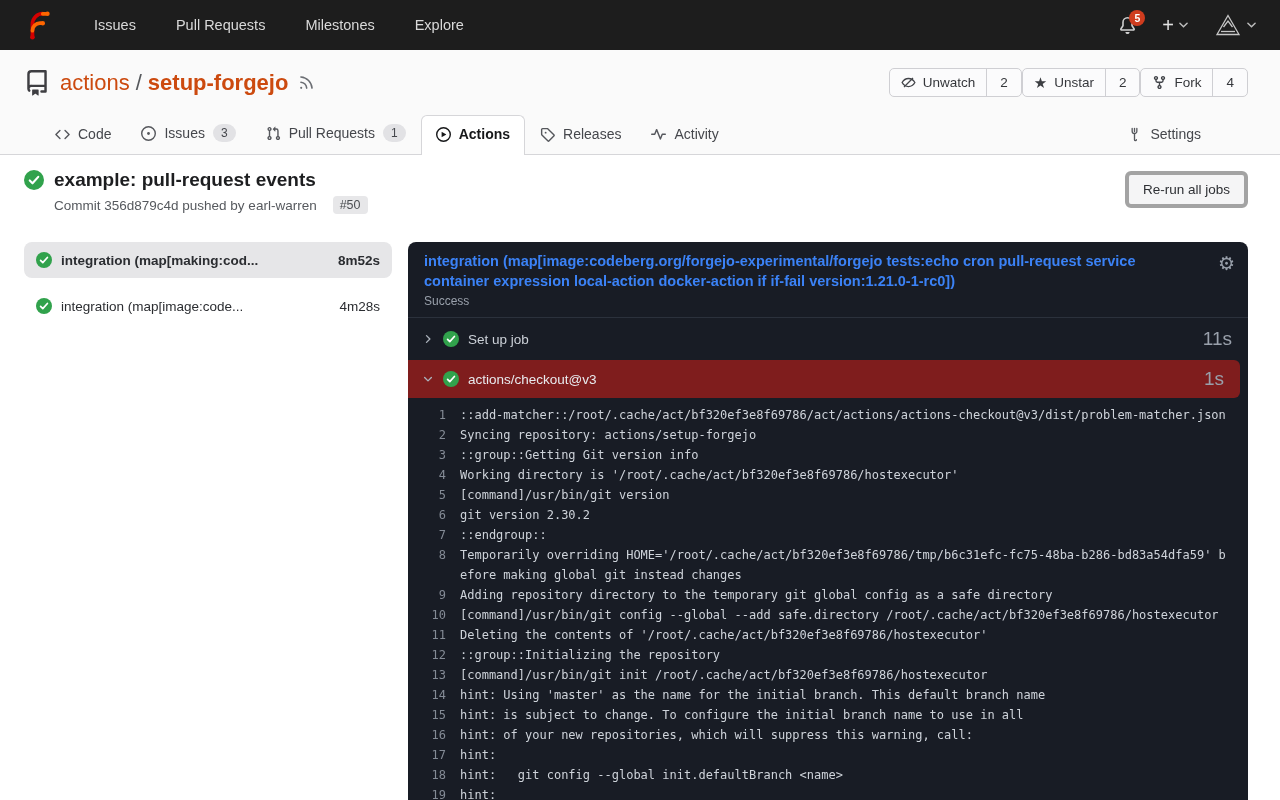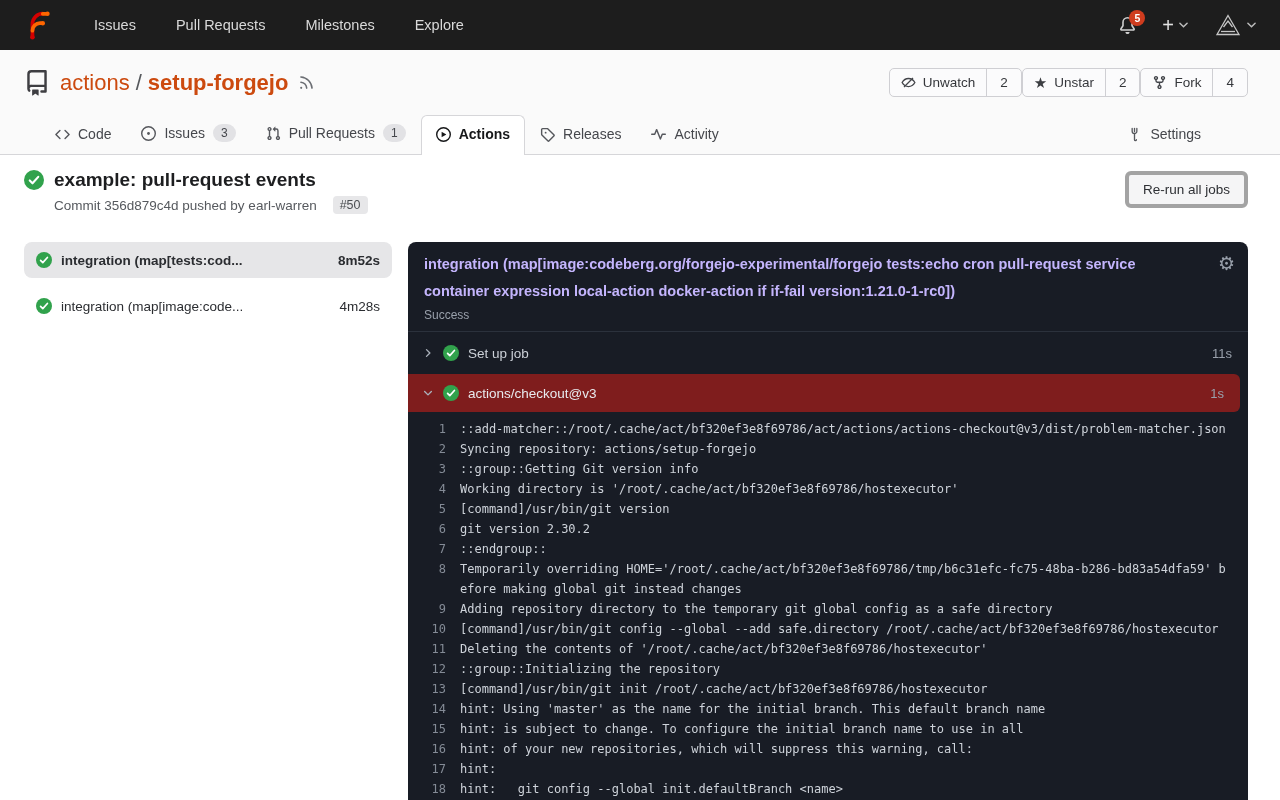--- a/index.html
+++ b/index.html
@@ -83,36 +83,36 @@
   }
   .job-item.selected { background:#e6e6e8; font-weight:700; }
   .job-label { overflow:hidden; }
   .job-duration { margin-left:auto; }
 
   
   .log-panel {
     flex:1; background:#181c25; border-radius:8px 8px 0 0; height:568px; overflow:hidden;
   }
   .panel-header { position:relative; padding:9px 48px 9px 16px; }
-  .panel-title { font-size:14.5px; line-height:27px; font-weight:700; color:#c4b5fd; }
+  .panel-title { font-size:14.5px; line-height:20px; font-weight:700; color:#3b82f6; }
   .panel-status { font-size:12px; color:#99a0ab; margin-top:3px; }
   .panel-gear {
     position:absolute; top:12px; right:13px; color:#99a0ab; font-size:19px; line-height:1;
     cursor:pointer; font-family:"DejaVu Sans",sans-serif;
   }
   .steps { border-top:1px solid #2b313c; padding-top:2px; }
   .step-row {
     display:flex; align-items:center; gap:9px; height:38px; padding:0 16px 0 14px;
     cursor:pointer; color:#ccd1d8; font-size:13.5px;
   }
   .step-row .chev { color:#aab1bb; }
   .step-row.expanded {
     background:#7f1d1d; color:#e8eaee; margin:2px 8px 0 0; border-radius:0 6px 6px 0;
   }
-  .step-duration { margin-left:auto; color:#99a0ab; font-size:13px; }
+  .step-duration { margin-left:auto; color:#99a0ab; font-size:19px; }
   .log-lines { padding:7px 16px 0 16px; }
   .log-line { display:flex; font-family:"DejaVu Sans Mono","Liberation Mono",monospace; font-size:12px; line-height:20px; }
   .ln { min-width:22px; text-align:right; color:#848b96; margin-right:14px; flex:none; }
   .lt { color:#ced3da; white-space:pre-wrap; word-break:break-all; }
 </style>
 </head>
 <body>
 
 <nav class="navbar">
   <span class="logo">
@@ -302,21 +302,21 @@
   <div class="run-body">
 
     <aside class="jobs-sidebar">
       <div class="job-item selected">
         <span>
           <svg width="16" height="16" viewBox="0 0 16 16">
               <circle cx="8" cy="8" r="8" fill="#31a24c"></circle>
               <path d="M4.6 8.4l2.2 2.2 4.6-5.1" stroke="#fff" stroke-width="1.7" fill="none" stroke-linecap="round" stroke-linejoin="round"></path>
             </svg>
         </span>
-        <span class="job-label">integration (map[tests:cod...</span>
+        <span class="job-label">integration (map[making:cod...</span>
         <span class="job-duration">8m52s</span>
       </div>
       <div class="job-item">
         <span>
           <svg width="16" height="16" viewBox="0 0 16 16">
               <circle cx="8" cy="8" r="8" fill="#31a24c"></circle>
               <path d="M4.6 8.4l2.2 2.2 4.6-5.1" stroke="#fff" stroke-width="1.7" fill="none" stroke-linecap="round" stroke-linejoin="round"></path>
             </svg>
         </span>
         <span class="job-label">integration (map[image:code...</span>

